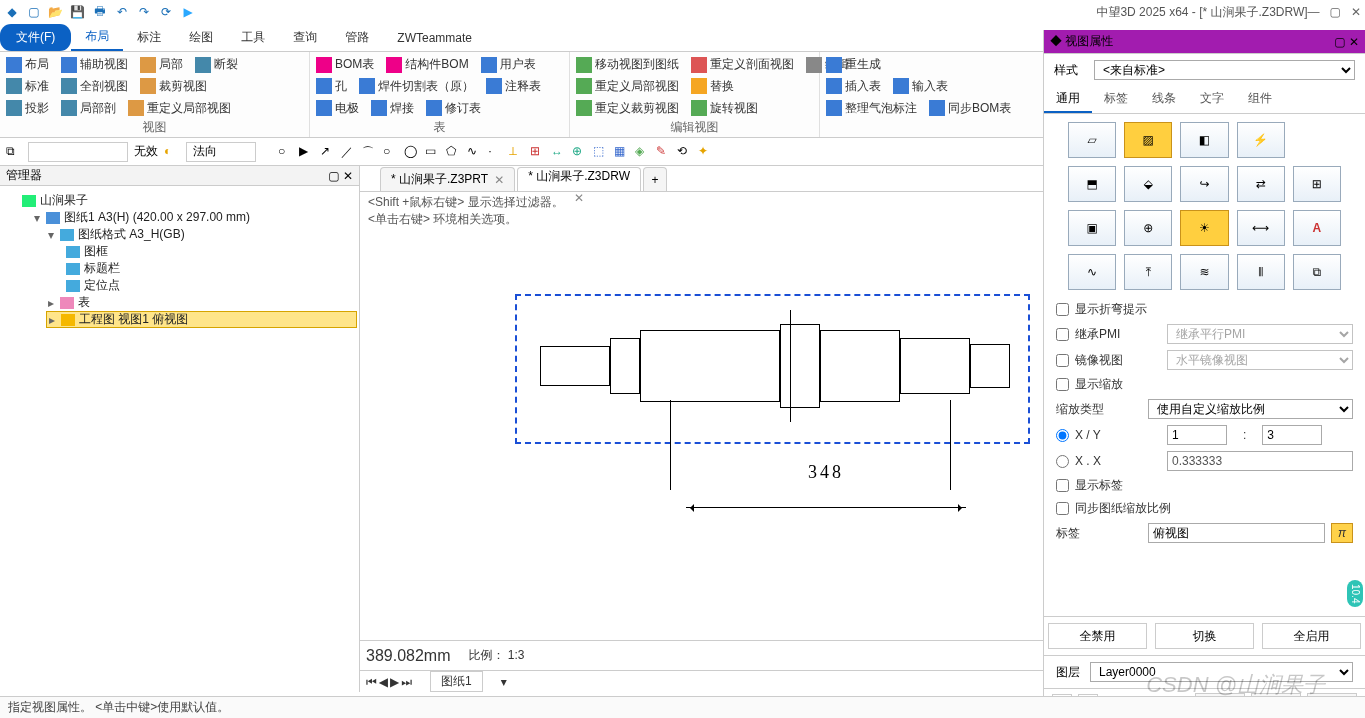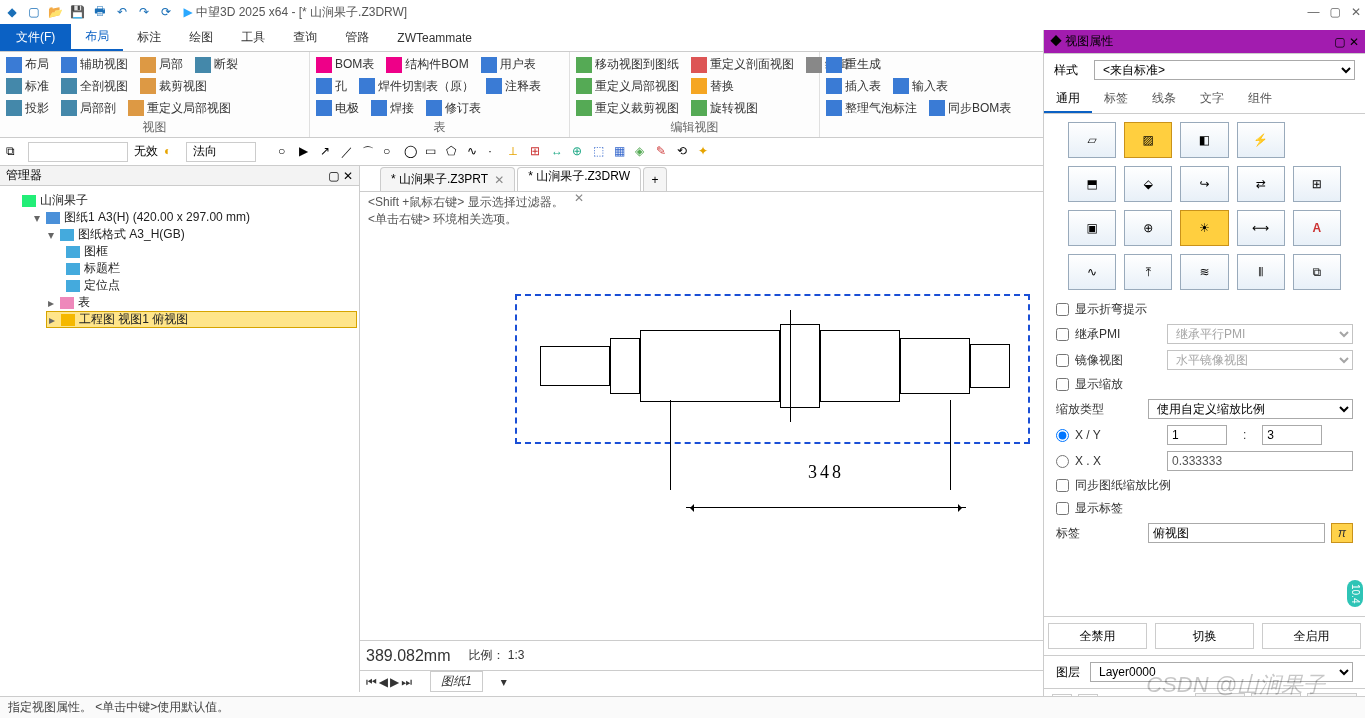--- a/index.html
+++ b/index.html
@@ -2,26 +2,26 @@
 <html><head>
 <meta charset="utf-8">
 <style>
 * { box-sizing: border-box; margin: 0; padding: 0; font-family: "Microsoft YaHei", sans-serif; font-size: 12px; }
 body { background: #fff; width: 1365px; height: 718px; overflow: hidden; position: relative; }
 
 
 .titlebar { height: 24px; display: flex; align-items: center; padding: 0 4px; background: #fff; }
 .titlebar .qat { display: flex; gap: 6px; }
 .titlebar .qat .ico { width: 16px; height: 16px; display:flex;align-items:center;justify-content:center;color:#1a6fb7; }
-.titlebar .title { flex: 1; text-align: left; color: #555; }
+.titlebar .title { flex: 1; text-align: right; color: #555; }
 .titlebar .winbtns { display: flex; gap: 10px; color: #666; }
 
 
 .menubar { height: 28px; display: flex; align-items: stretch; border-bottom: 1px solid #ccc; }
-.menubar .filebtn { background: #0b61c4; color: #fff; padding: 0 16px; display:flex;align-items:center;}
+.menubar .filebtn { background: #0b61c4; color: #fff; padding: 0 16px; display:flex;align-items:center;border-radius:11px;}
 .menubar .tab { padding: 0 14px; display:flex;align-items:center;color:#333;}
 .menubar .tab.active { border-bottom: 2px solid #0b61c4; color:#0b61c4;}
 
 
 .ribbon { height: 86px; display: flex; border-bottom: 1px solid #ccc; background:#fdfdfd;}
 .rgroup { border-right: 1px solid #e0e0e0; padding: 2px 6px; display:flex;flex-direction:column;}
 .rgroup .rows { flex:1; display:flex;flex-direction:column;justify-content:space-around;}
 .rgroup .rrow { display:flex; gap:12px; align-items:center;}
 .ritm { display:flex;align-items:center;gap:3px;color:#333;white-space:nowrap;}
 .ritm .ri { width:16px;height:16px;background:#3a9;display:inline-block;}
@@ -58,21 +58,21 @@
 .dim{position:absolute;top:232px;left:326px;width:280px;}
 .dimline{border-top:1px solid #000;position:relative;top:24px;}
 .dimline:before,.dimline:after{content:"";position:absolute;top:-4px;border:4px solid transparent;}
 .dimline:before{left:0;border-right-color:#000;}
 .dimline:after{right:0;border-left-color:#000;}
 .dimtext{text-align:center;font-size:18px;letter-spacing:3px;font-family:serif;}
 .ext{position:absolute;width:1px;background:#000;top:170px;height:90px;}
 
 .footerdoc{height:30px;border-top:1px solid #ccc;display:flex;align-items:center;gap:18px;padding:0 6px;font-size:14px;color:#333;}
 .footerdoc .nav{display:flex;gap:2px;align-items:center;}
-.footerdoc .shtab{border:1px solid #ccc;padding:1px 10px;background:#fff;font-style:italic;}
+.footerdoc .shtab{border:1px solid #ccc;padding:1px 10px;background:#fff;}
 
 
 .proppanel{position:absolute;top:30px;right:0;width:322px;bottom:0;background:#fff;border-left:1px solid #ccc;display:flex;flex-direction:column;}
 .proppanel .ph{height:24px;background:#a21caf;border-bottom:1px solid #ccc;display:flex;align-items:center;padding:0 6px;justify-content:space-between;}
 .proppanel .styrow{display:flex;align-items:center;gap:16px;padding:6px 10px;}
 .proppanel select,.proppanel input[type=text]{border:1px solid #aaa;height:20px;padding:0 4px;background:#fff;}
 .proppanel .ptabs{display:flex;border-bottom:1px solid #ccc;}
 .proppanel .ptab{padding:4px 12px;color:#555;}
 .proppanel .ptab.active{border-bottom:2px solid #0b61c4;color:#000;}
 
@@ -535,25 +535,25 @@
         <input type="text" value="3" style="">
       </div>
   </div>
   <div class="chkrow">
       <input type="radio" style="">
       <span class="lab">X . X</span>
     <input type="text" class="rest" disabled="" value="0.333333" style="">
     </div>
   <div class="chkrow">
       <input type="checkbox" style="">
+      <span>显示标签</span>
+    </div>
+  <div class="chkrow">
+      <input type="checkbox" style="">
       <span>同步图纸缩放比例</span>
-    </div>
-  <div class="chkrow">
-      <input type="checkbox" style="">
-      <span>显示标签</span>
     </div>
   <div class="chkrow">
       <span class="lab">标签</span>
     <input type="text" class="rest" value="俯视图" style="">
     <span style="width:22px;height:20px;background:#ffd24a;border:1px solid #c9921a;display:flex;align-items:center;justify-content:center;font-style:italic">π</span>
   </div>
 
   <div style="flex:1"></div>
   <div class="btnrow">
     <button>全禁用</button>

